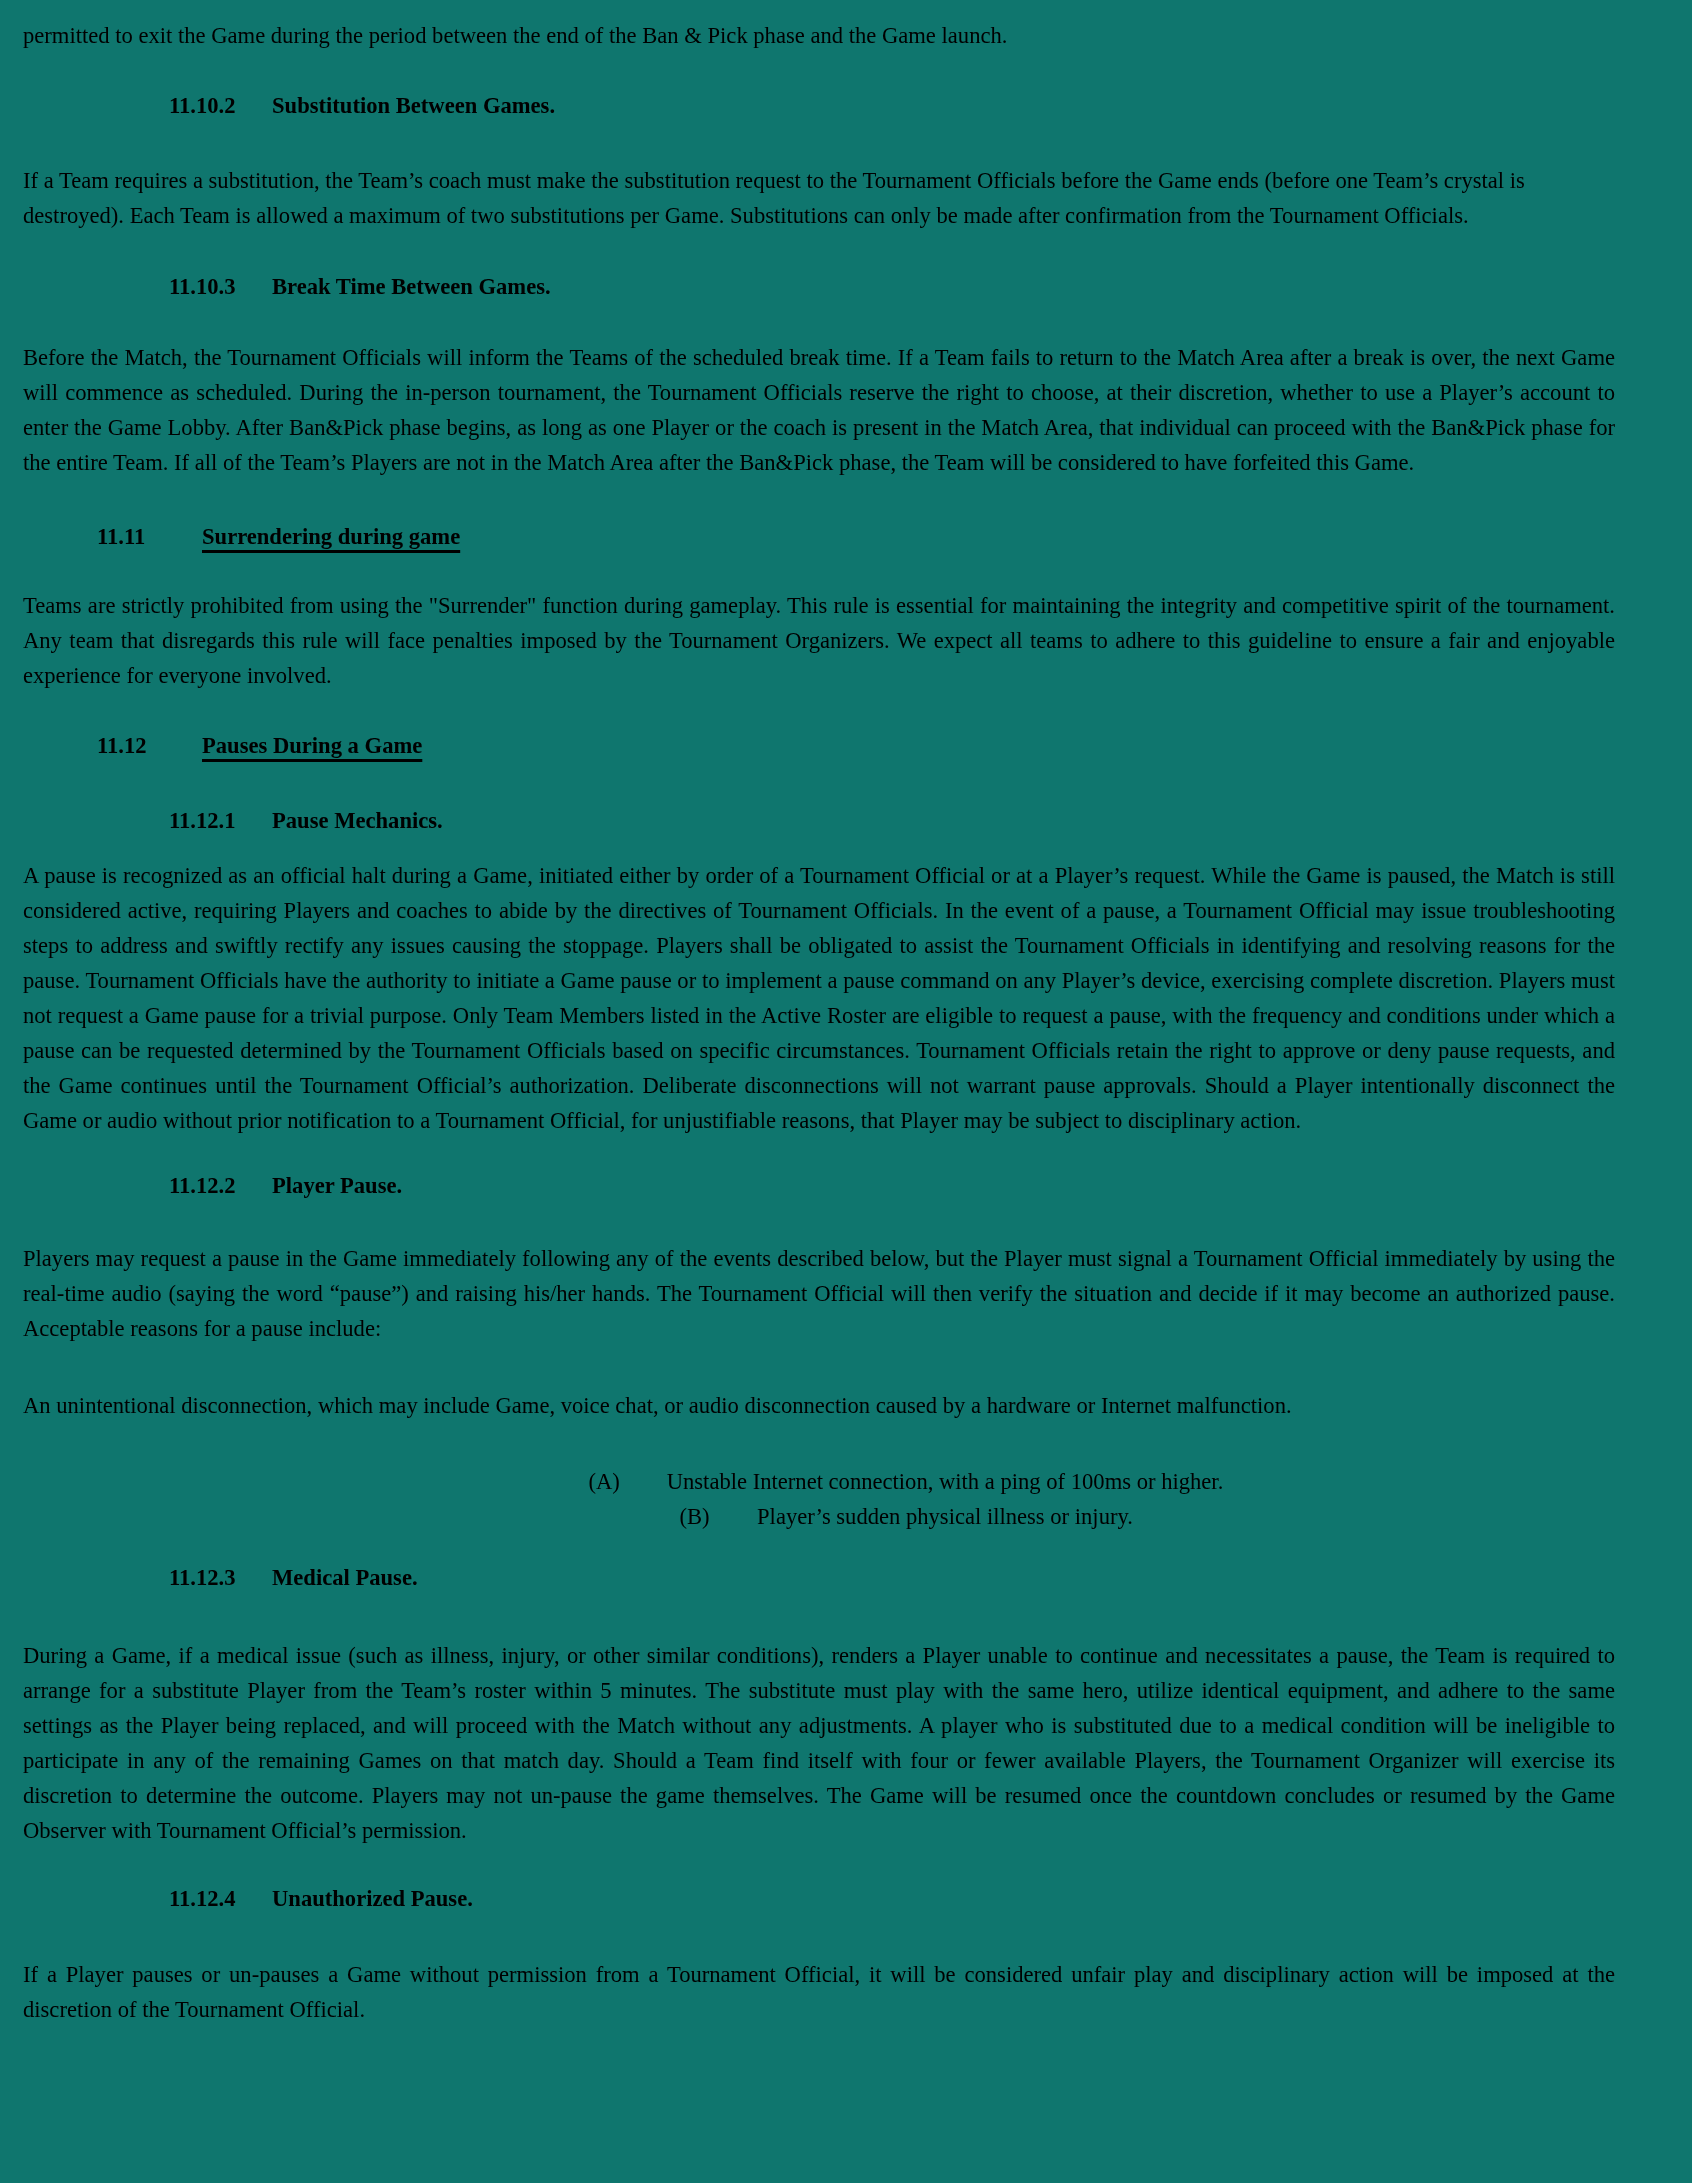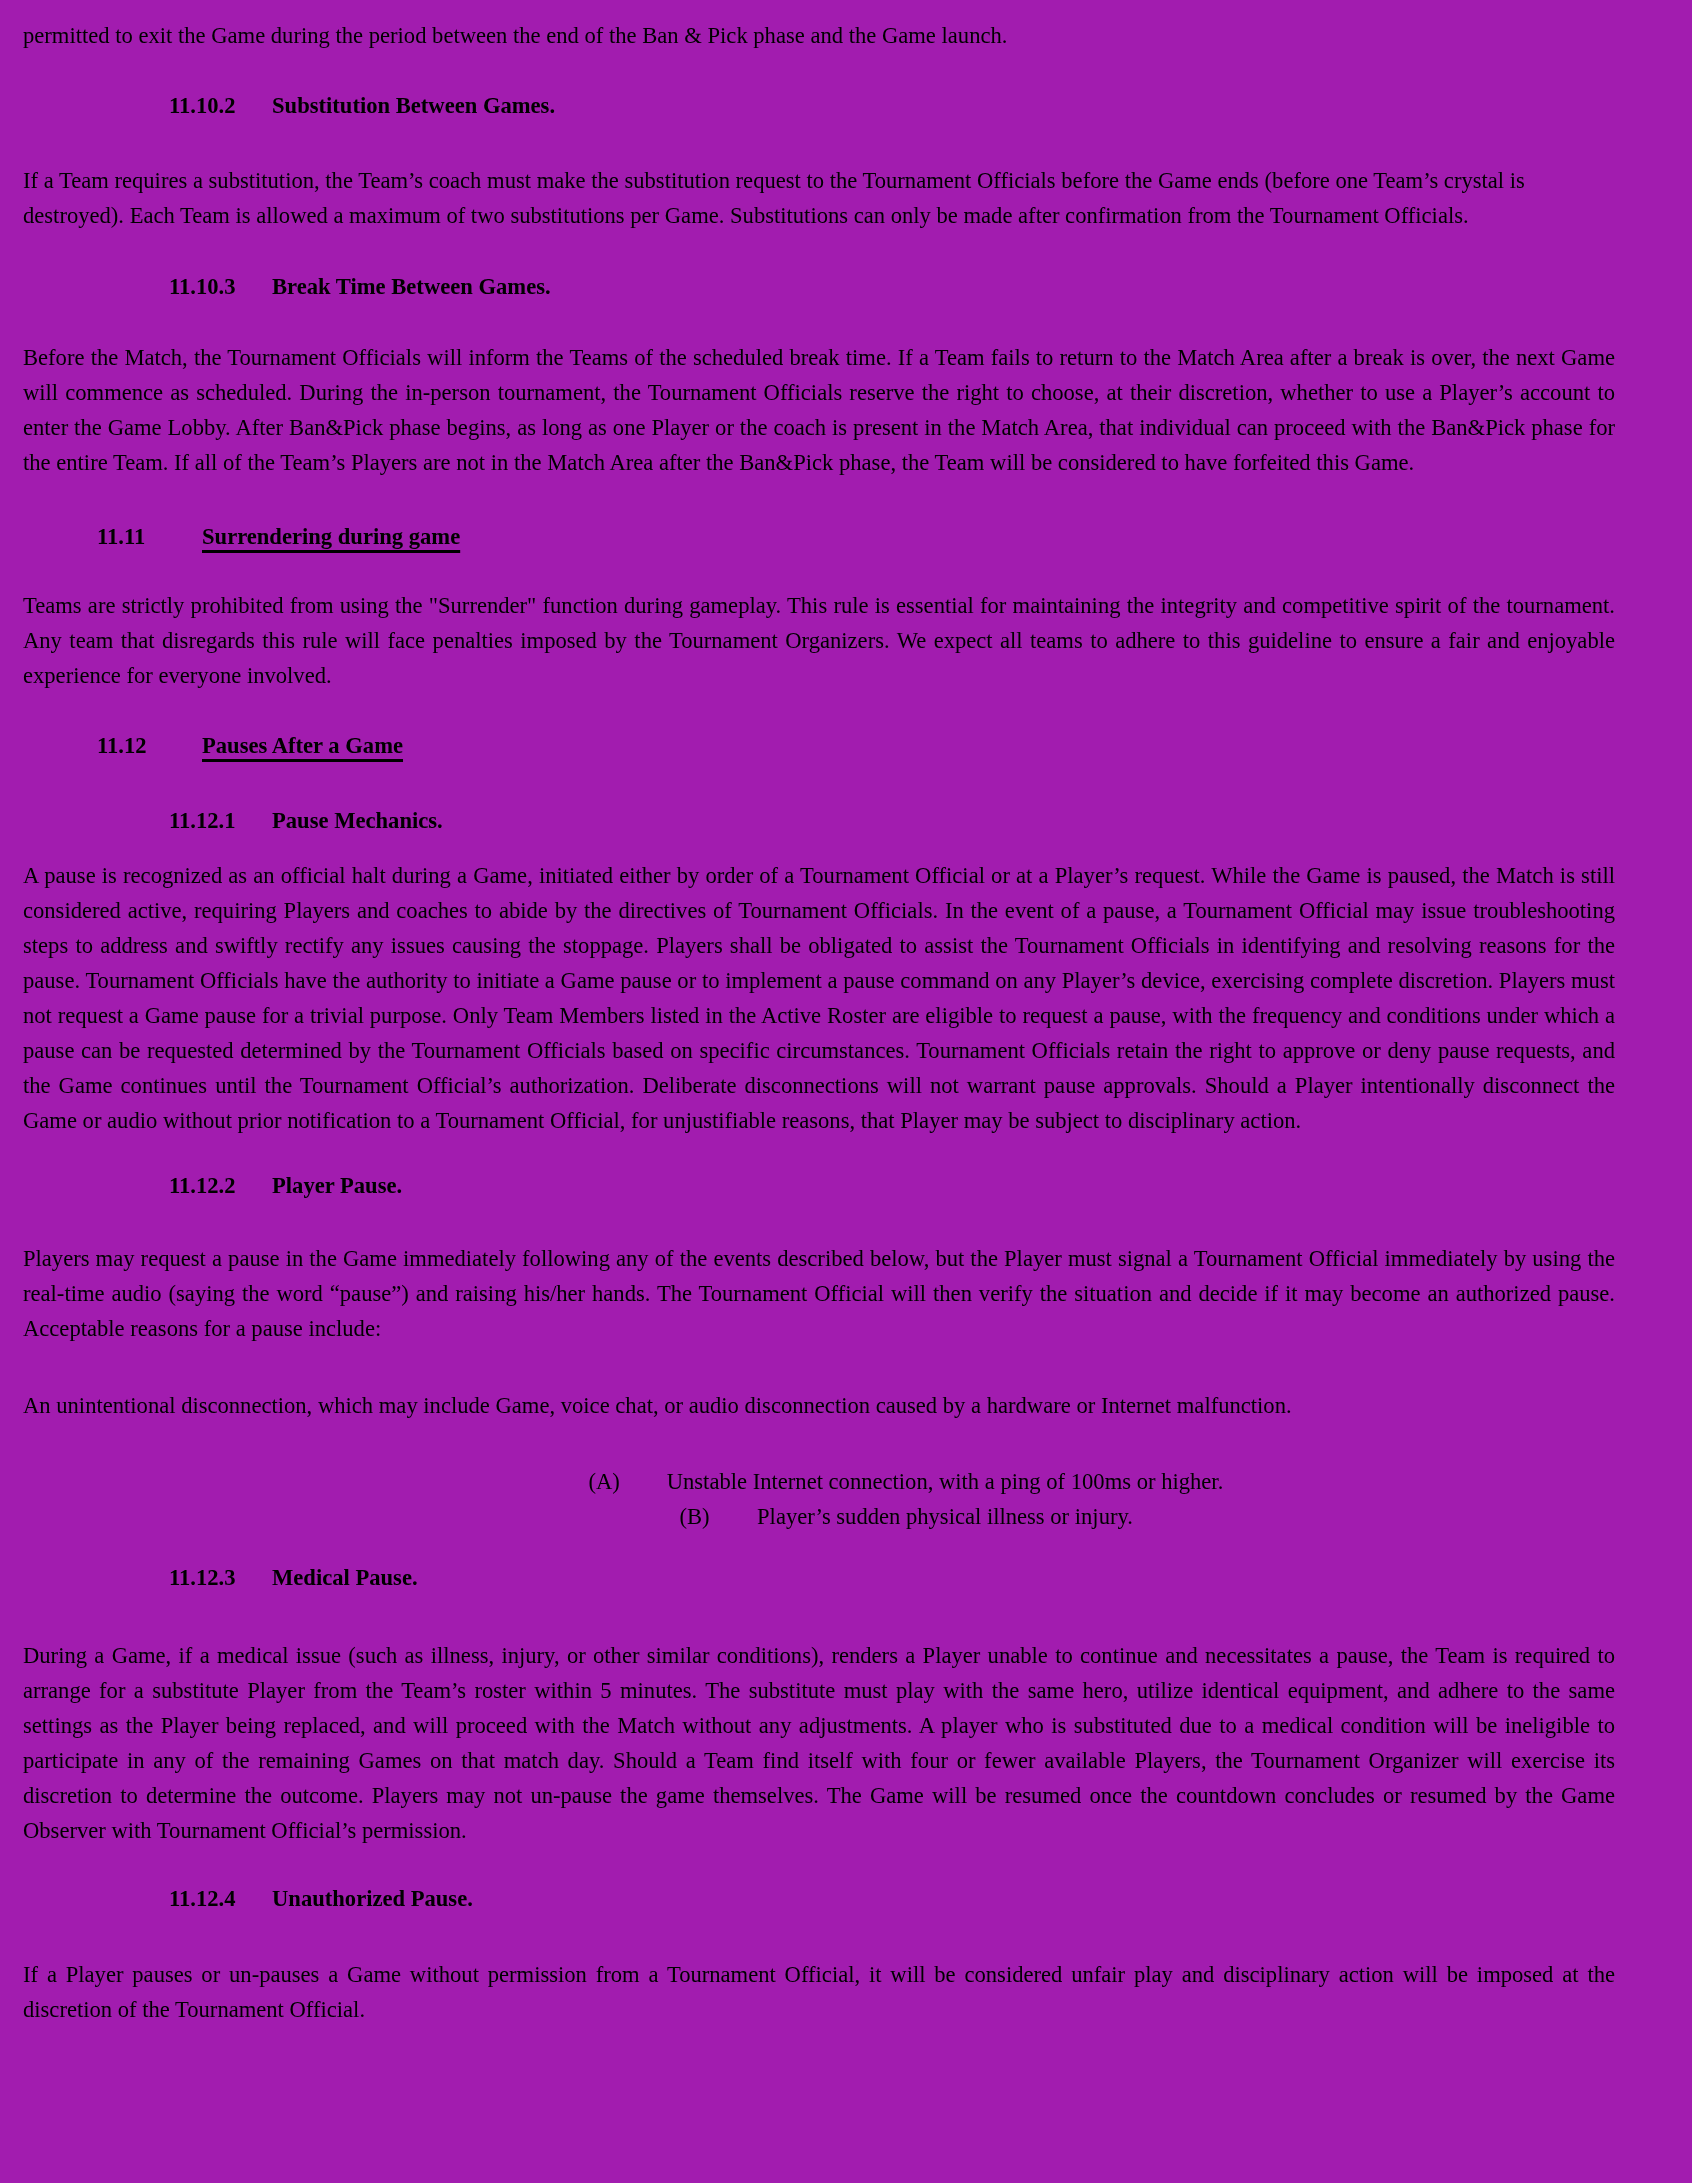--- a/index.html
+++ b/index.html
@@ -1,21 +1,21 @@
 <!DOCTYPE html>
 <html style="font-size:13px"><head>
 <meta charset="utf-8">
 <style>
   html,body { margin:0; padding:0; background:#e8e8e8; }
   .page {
     position: relative;
     width: 1692px;
     height: 2183px;
     margin: 0 auto;
-    background: #a21caf;
+    background: #0f766e;
     box-sizing: border-box;
     padding: 18px 77px 0 23px;
     font-family: "Liberation Serif", "DejaVu Serif", serif;
     font-size: 22.6px;
     line-height: 35px;
     color: #000000;
     overflow: hidden;
   }
   p { margin: 0; text-align: justify; }
   p.ragged { text-align: left; }
@@ -63,21 +63,21 @@
 
   <p>Before the Match, the Tournament Officials will inform the Teams of the scheduled break time. If a Team fails to return to the Match Area after a break is over, the next Game will commence as scheduled. During the in-person tournament, the Tournament Officials reserve the right to choose, at their discretion, whether to use a Player’s account to enter the Game Lobby. After Ban&amp;Pick phase begins, as long as one Player or the coach is present in the Match Area, that individual can proceed with the Ban&amp;Pick phase for the entire Team. If all of the Team’s Players are not in the Match Area after the Ban&amp;Pick phase, the Team will be considered to have forfeited this Game.</p>
 
   <div class="h-sec" id="h-11-11">
     <span class="num">11.11</span><span class="title">Surrendering during game</span>
   </div>
 
   <p>Teams are strictly prohibited from using the "Surrender" function during gameplay. This rule is essential for maintaining the integrity and competitive spirit of the tournament. Any team that disregards this rule will face penalties imposed by the Tournament Organizers. We expect all teams to adhere to this guideline to ensure a fair and enjoyable experience for everyone involved.</p>
 
   <div class="h-sec" id="h-11-12">
-    <span class="num">11.12</span><span class="title">Pauses After a Game</span>
+    <span class="num">11.12</span><span class="title">Pauses During a Game</span>
   </div>
 
   <div class="h-sub" id="h-11-12-1">
     <span class="num">11.12.1</span><span class="title">Pause Mechanics.</span>
   </div>
 
   <p>A pause is recognized as an official halt during a Game, initiated either by order of a Tournament Official or at a Player’s request. While the Game is paused, the Match is still considered active, requiring Players and coaches to abide by the directives of Tournament Officials.  In the event of a pause, a Tournament Official may issue troubleshooting steps to address and swiftly rectify any issues causing the stoppage. Players shall be obligated to assist the Tournament Officials in identifying and resolving reasons for the pause. Tournament Officials have the authority to initiate a Game pause or to implement a pause command on any Player’s device, exercising complete discretion. Players must not request a Game pause for a trivial purpose. Only Team Members listed in the Active Roster are eligible to request a pause, with the frequency and conditions under which a pause can be requested determined by the Tournament Officials based on specific circumstances. Tournament Officials retain the right to approve or deny pause requests, and the Game continues until the Tournament Official’s authorization. Deliberate disconnections will not warrant pause approvals. Should a Player intentionally disconnect the Game or audio without prior notification to a Tournament Official, for unjustifiable reasons, that Player may be subject to disciplinary action.</p>
 
   <div class="h-sub" id="h-11-12-2">
     <span class="num">11.12.2</span><span class="title">Player Pause.</span>

